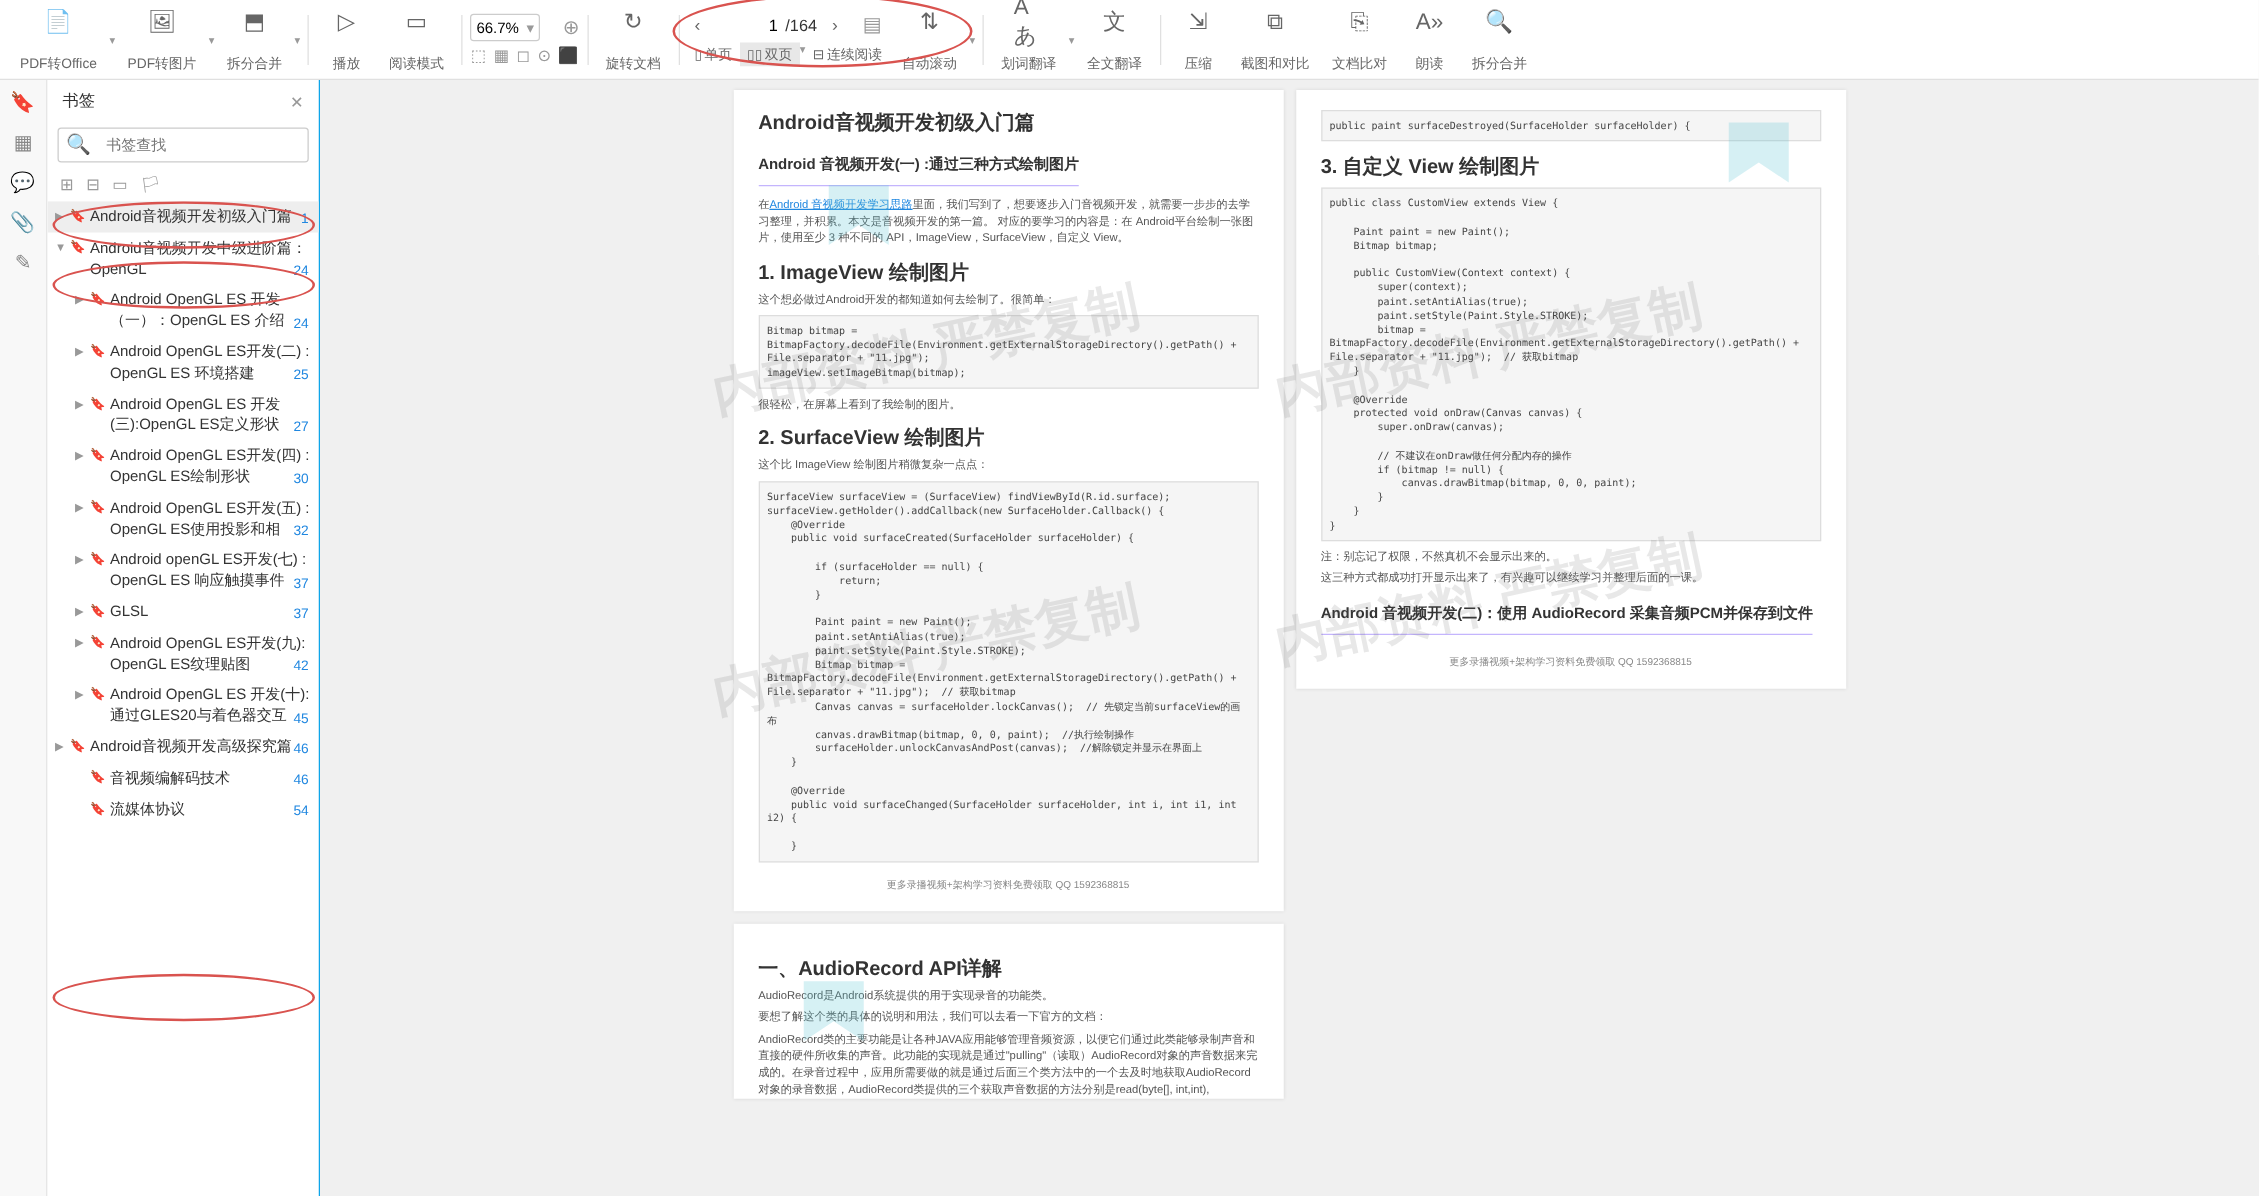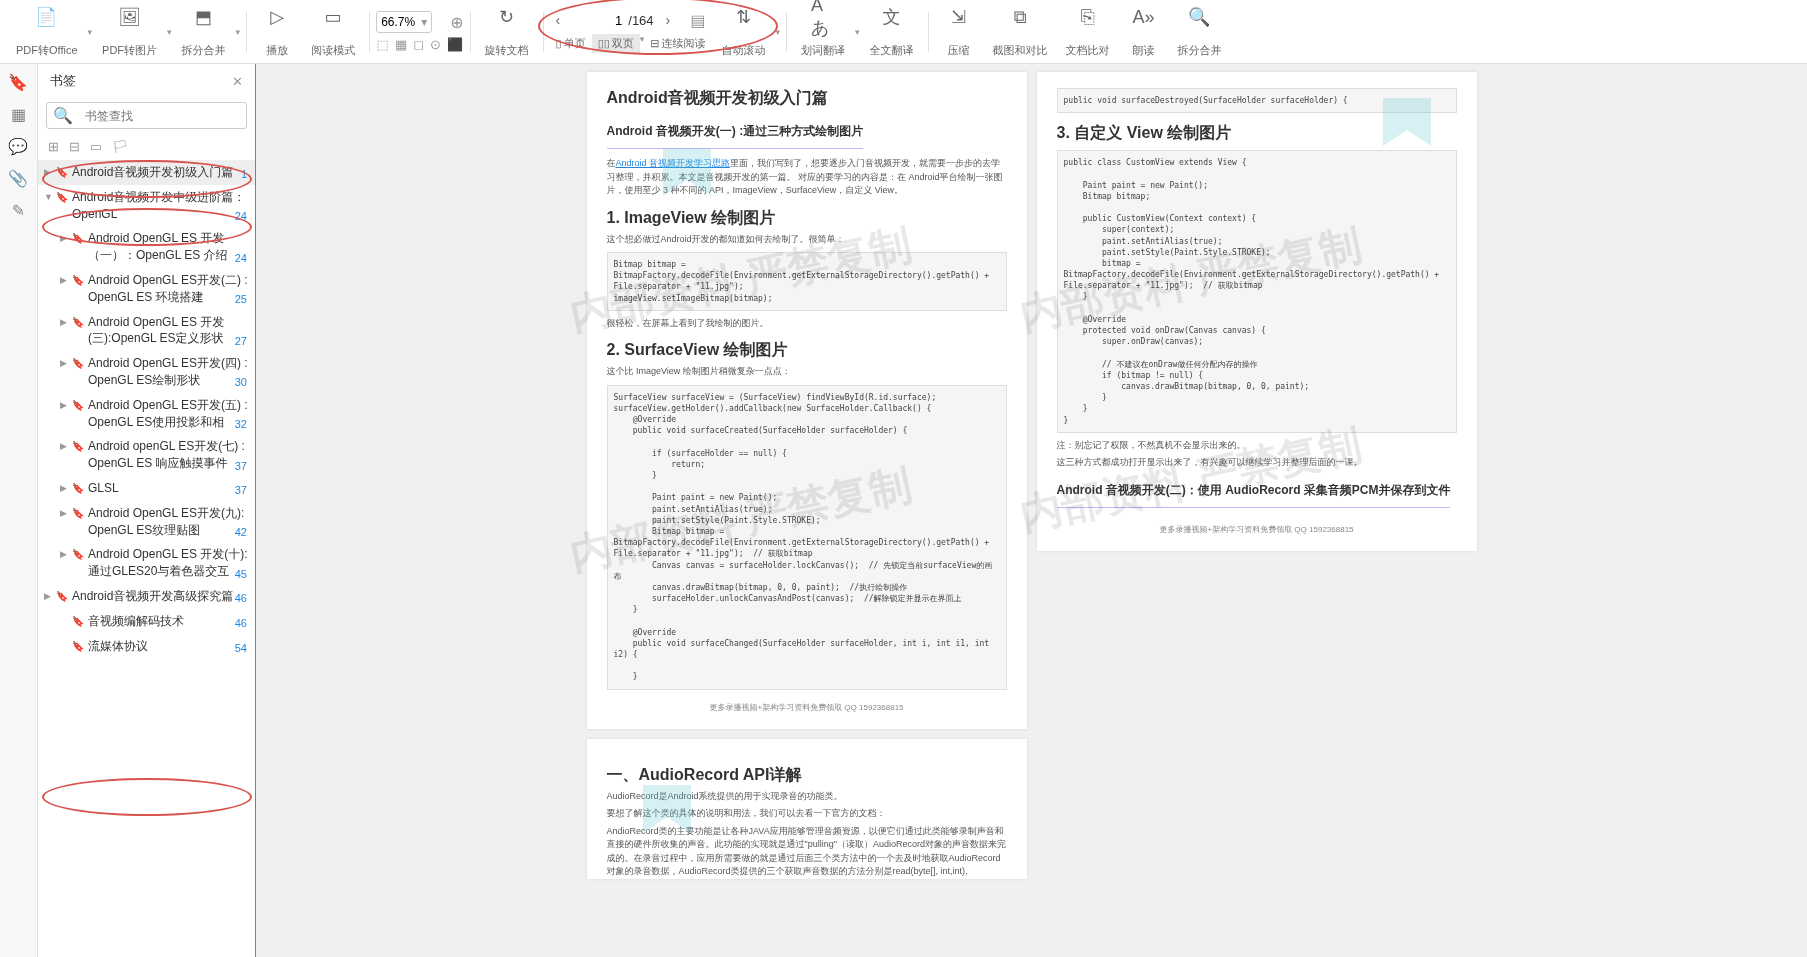--- a/index.html
+++ b/index.html
@@ -337,21 +337,21 @@
         <p>AndioRecord类的主要功能是让各种JAVA应用能够管理音频资源，以便它们通过此类能够录制声音和直接的硬件所收集的声音。此功能的实现就是通过"pulling"（读取）AudioRecord对象的声音数据来完成的。在录音过程中，应用所需要做的就是通过后面三个类方法中的一个去及时地获取AudioRecord对象的录音数据，AudioRecord类提供的三个获取声音数据的方法分别是read(byte[], int,int), read(short[], int, int), read(ByteBuffer, int)。无论选择使用那一个方法都必须事先设定方便用户的声音数据的存储格式。  开始录音的时候，AudioRecord需要初始化一个相关联的声音buffer，这个buffer</p>
       </div>
     </div>
     <div style="display:flex;flex-direction:column;gap:10px">
       <div class="page">
         <div class="wm-logo" style="top:10px;right:30px"><svg viewBox="0 0 100 100">
               <path d="M20,20 L20,80 L50,60 L80,80 L80,20 Z" fill="#5ec5d4"></path>
             </svg></div>
         <div class="watermark" style="top:180px;left:-20px">内部资料 严禁复制</div>
         <div class="watermark" style="top:380px;left:-20px">内部资料 严禁复制</div>
-        <div class="code-box" style="margin-top:0">public void surfaceDestroyed(SurfaceHolder surfaceHolder) {</div>
+        <div class="code-box" style="margin-top:0">public paint surfaceDestroyed(SurfaceHolder surfaceHolder) {</div>
         <h3>3. 自定义 View 绘制图片</h3>
         <div class="code-box">public class CustomView extends View {
 
     Paint paint = new Paint();
     Bitmap bitmap;
 
     public CustomView(Context context) {
         super(context);
         paint.setAntiAlias(true);
         paint.setStyle(Paint.Style.STROKE);

